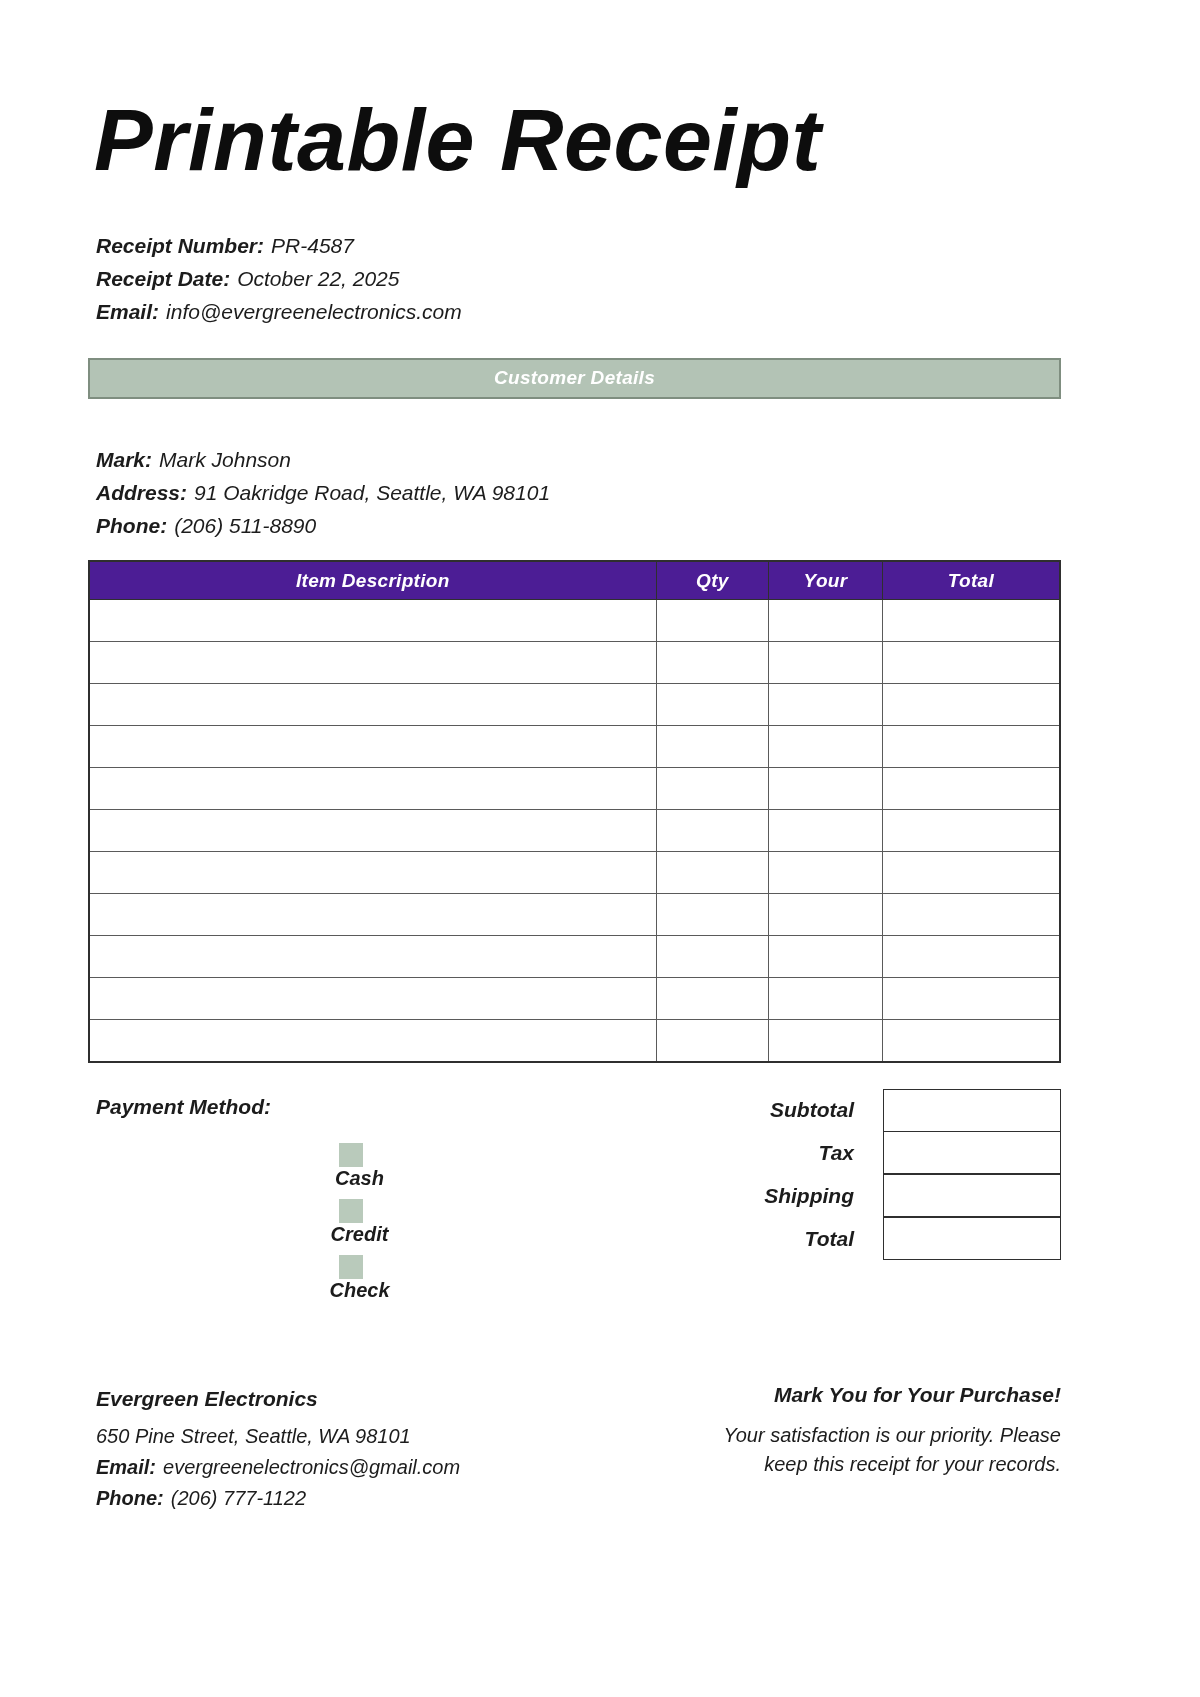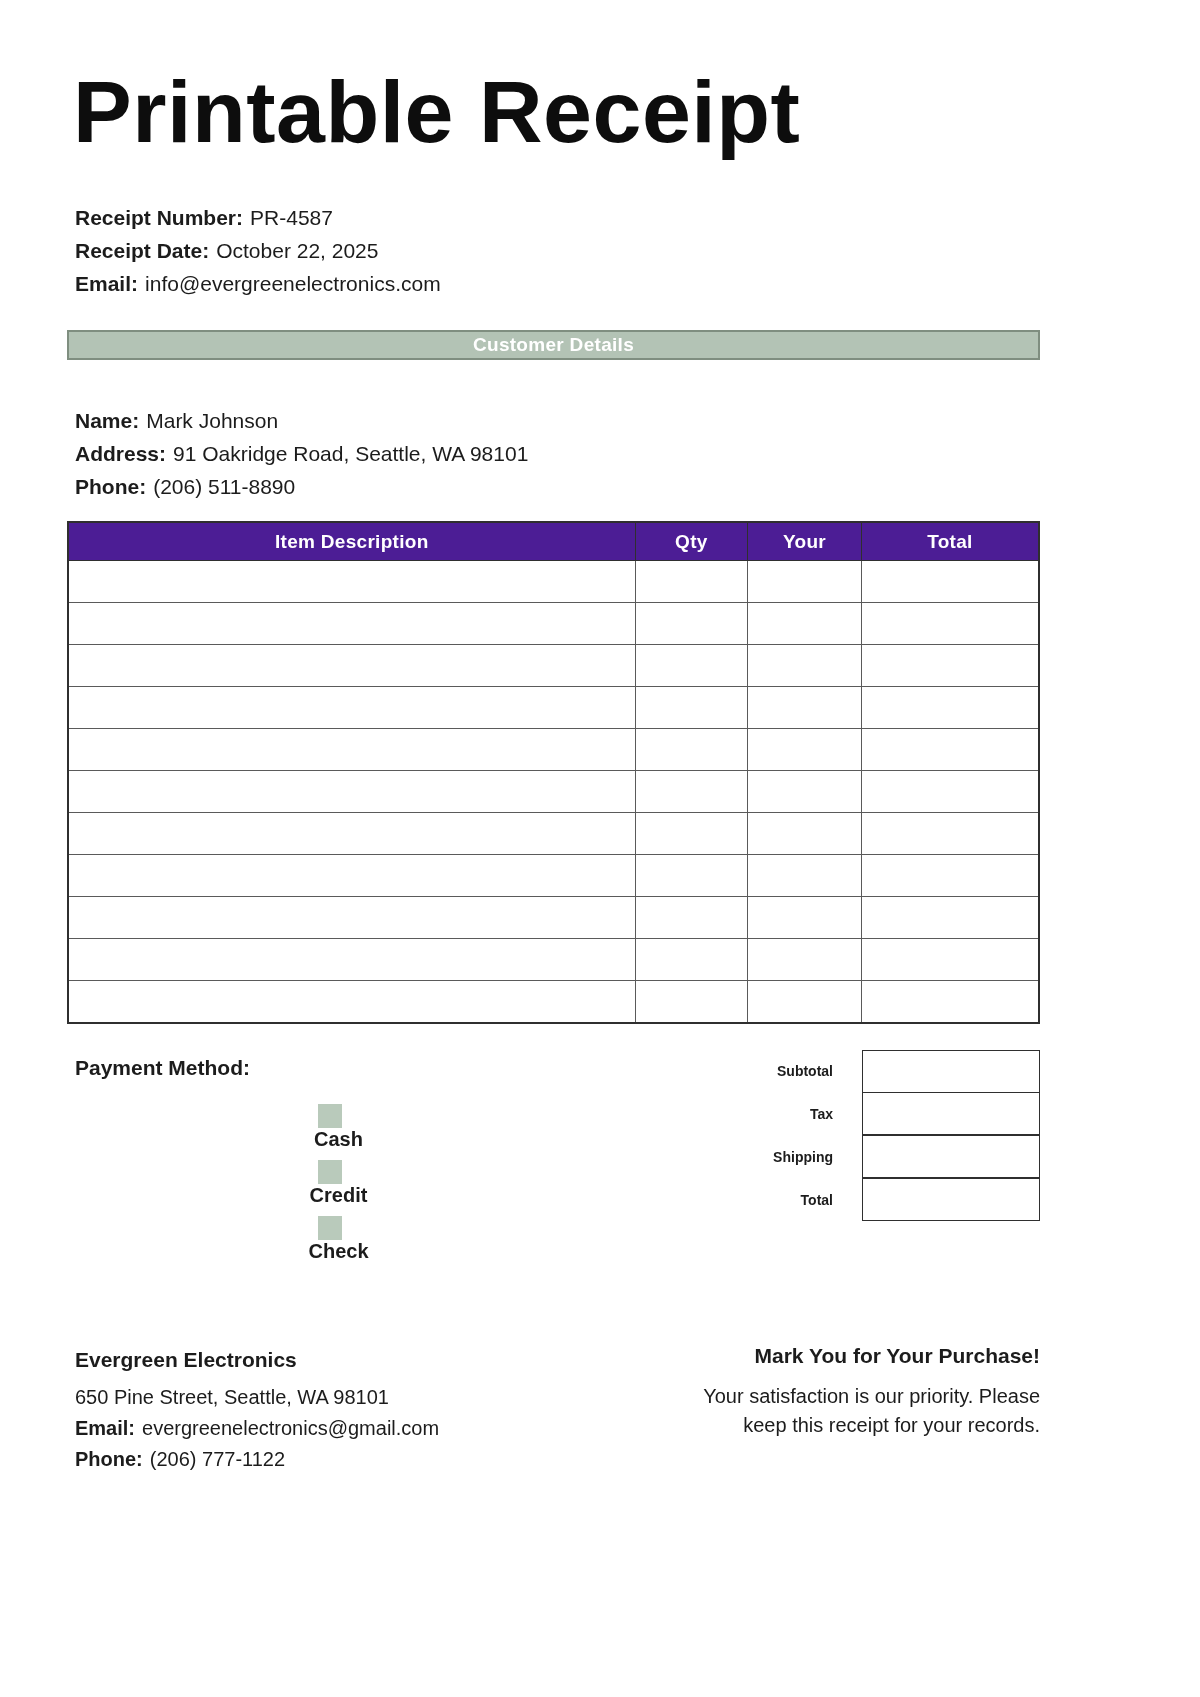--- a/index.html
+++ b/index.html
@@ -7,37 +7,38 @@
   body {
     width: 1200px;
     height: 1697px;
     background: #ffffff;
     font-family: "Liberation Sans", sans-serif;
     color: #1c1c1c;
     position: relative;
   }
   .page {
     width: 973px;
-    margin-left: 67px;
-    padding-top: 64px;
+    margin-left: 88px;
+    padding-top: 92px;
+    font-style: italic;
   }
   h1.title {
     margin: 0 0 40px 6px;
     font-size: 88px;
     font-weight: 600;
     color: #0d0d0d;
     letter-spacing: 0.5px;
     line-height: 1.1;
   }
   .info-block { margin-left: 8px; }
   .info-line { font-size: 21px; line-height: 33px; }
   .b { font-weight: 700; margin-right: 7px; text-align: center; }
   .section-bar {
     margin-top: 30px;
-    height: 30px;
+    height: 41px;
     background: #b3c3b5;
     border: 2px solid #7f8e80;
     display: flex;
     align-items: center;
     justify-content: center;
     color: #ffffff;
     font-weight: 700;
     font-size: 19px;
     letter-spacing: 0.3px;
   }
@@ -87,21 +88,21 @@
   }
   .option-label { font-size: 20px; font-weight: 700; }
 
   .totals { width: 430px; }
   .trow { display: flex; align-items: center; height: 43px; }
   .trow:not(:first-child) .tbox { margin-top: -1px; }
   .tlabel {
     flex: 1;
     text-align: right;
     font-weight: 700;
-    font-size: 14px;
+    font-size: 21px;
     padding-right: 29px;
   }
   .tbox {
     width: 178px;
     height: 43px;
     border: 1.5px solid #2f2f2f;
     background: #ffffff;
   }
 
   .footer {
@@ -134,21 +135,21 @@
       <span class="b">Email:</span><span>info@evergreenelectronics.com</span>
     </div>
   </div>
 
   <div class="section-bar">
     <span>Customer Details</span>
   </div>
 
   <div class="info-block customer-block">
     <div class="info-line">
-      <span class="b">Name:</span><span>Mark Johnson</span>
+      <span class="b">Mark:</span><span>Mark Johnson</span>
     </div>
     <div class="info-line">
       <span class="b">Address:</span><span>91 Oakridge Road, Seattle, WA 98101</span>
     </div>
     <div class="info-line">
       <span class="b">Phone:</span><span>(206) 511-8890</span>
     </div>
   </div>
 
   <table class="items">

